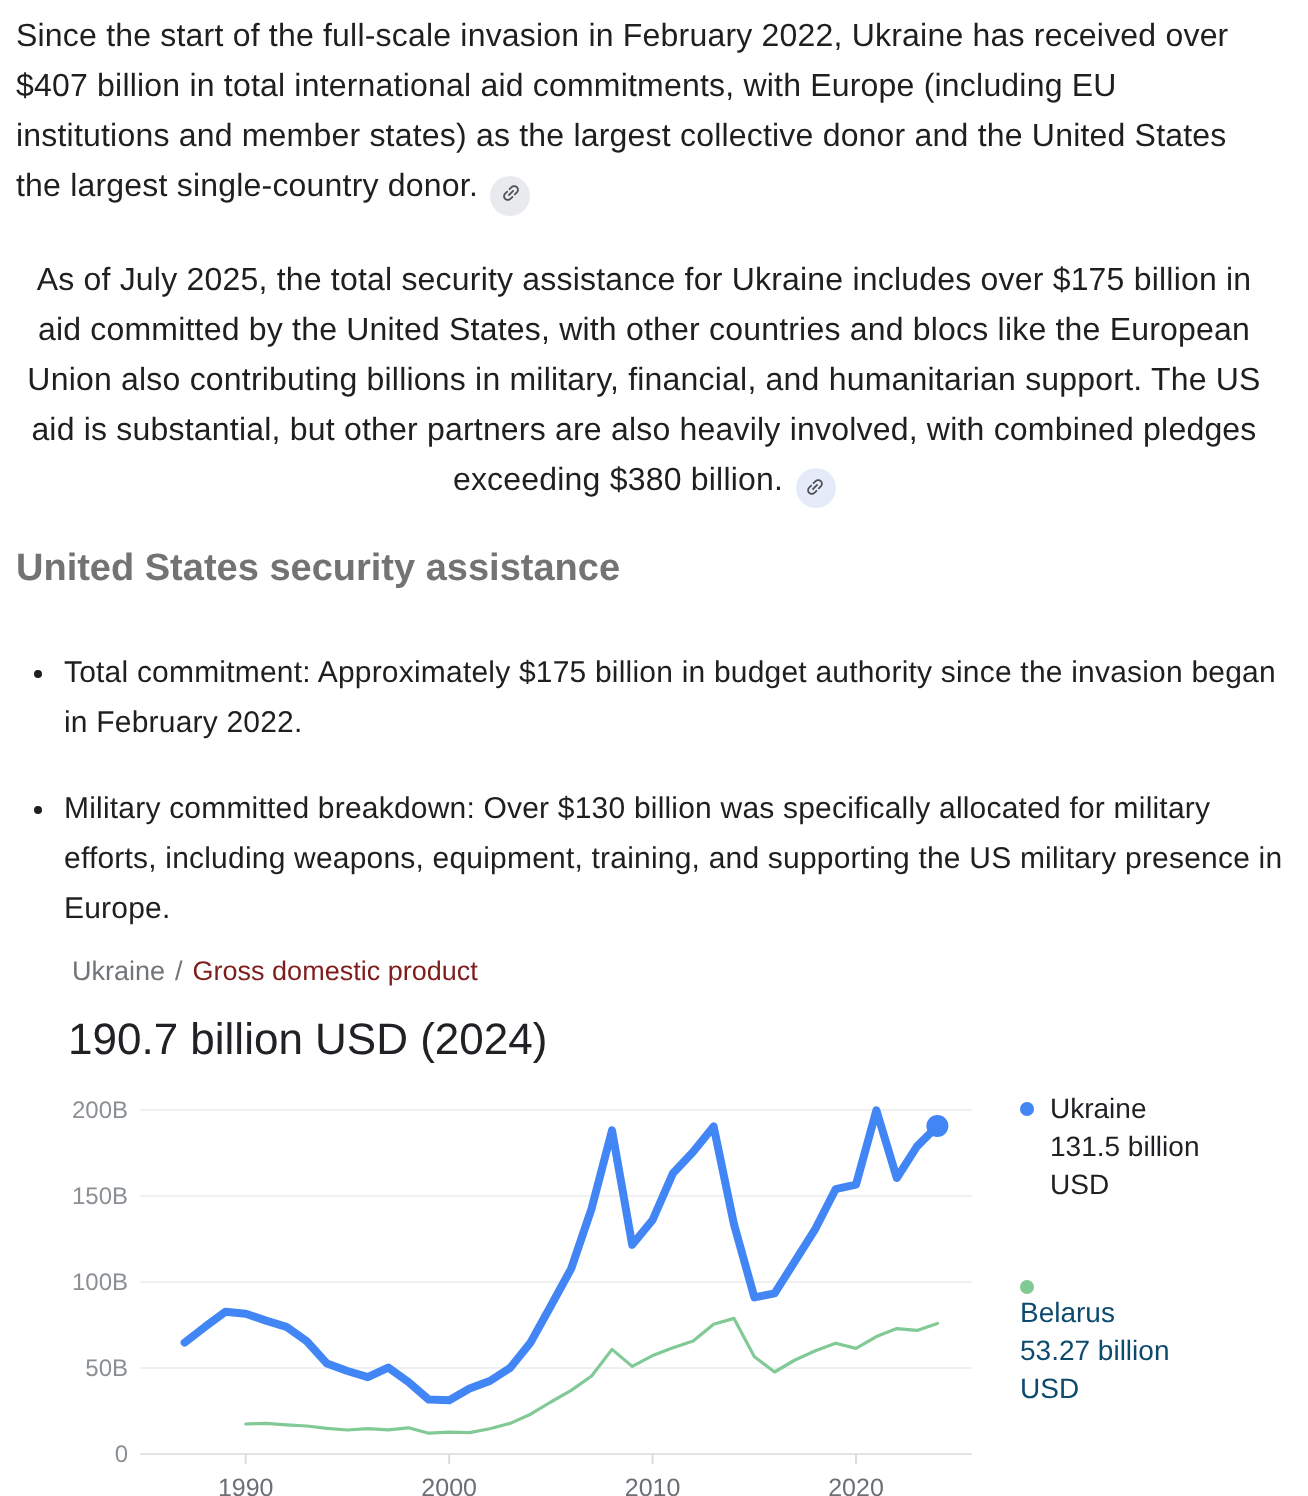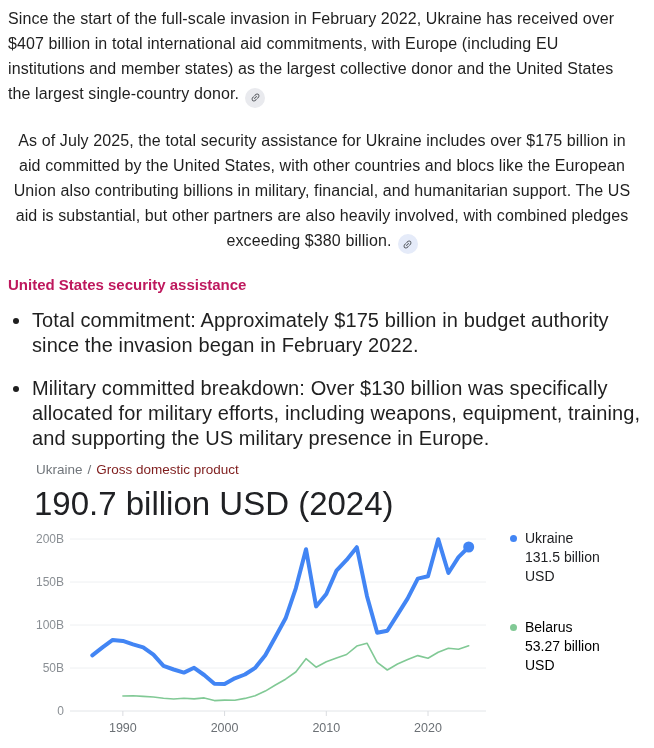--- a/index.html
+++ b/index.html
@@ -13,33 +13,33 @@
     margin:0;max-width:628px;font-size:16px;line-height:25px;letter-spacing:.1px;
   }
   p.body-text.second{margin-top:20px;text-align:center;}
   strong{font-weight:400;}
   .chip{
     display:inline-flex;align-items:center;justify-content:center;
     width:20px;height:20px;border-radius:50%;
     vertical-align:-4px;margin-left:6px;cursor:pointer;
   }
   h2.section-heading{
-    margin:20px 0 12px 0;font-size:15px;line-height:22px;font-weight:700;color:#be185d;
+    margin:20px 0 28px 0;font-size:19px;line-height:22px;font-weight:700;color:#737373;
   }
   ul.bullets{margin:0;padding:0 0 0 24px;max-width:620px;}
-  ul.bullets li{font-size:20px;line-height:25px;letter-spacing:.1px;}
+  ul.bullets li{font-size:15px;line-height:25px;letter-spacing:.1px;}
   ul.bullets li + li{margin-top:18px;}
 
   .chart-card{margin:10px 0 0 22px;}
   .breadcrumb{padding-left:6px;font-size:13.5px;line-height:18px;margin-bottom:6px;}
   .breadcrumb .region{color:#70757a;cursor:pointer;}
   .breadcrumb .sep{color:#70757a;padding:0 5px;}
   .breadcrumb .metric{color:#7f1d1d;}
   .headline{
-    padding-left:4px;margin:0 0 4px 0;font-size:33px;line-height:38px;
+    padding-left:4px;margin:0 0 4px 0;font-size:22px;line-height:38px;
     font-weight:400;color:#202124;letter-spacing:0;
   }
   .chart-row{display:flex;align-items:flex-start;}
   .chart-svg{display:block;flex:0 0 auto;}
   .legend{width:136px;margin-left:14px;padding-top:2px;}
   .legend-entry{display:flex;font-size:14px;line-height:19px;cursor:pointer;}
   .legend-entry + .legend-entry{margin-top:32px;}
   .legend .dot{width:7px;height:7px;border-radius:50%;margin:6px 8px 0 0;flex:0 0 auto;}
   .legend .val{max-width:92px;}
 </style>
@@ -94,21 +94,21 @@
           <text x="398.0196560196556" y="205" text-anchor="middle" fill="#6b7075" font-size="12.5" font-family="&quot;Liberation Sans&quot;,&quot;DejaVu Sans&quot;,sans-serif">2020</text>
           <path d="M92.9 169.0 L103.0 168.7 L113.2 169.4 L123.4 170.0 L133.5 171.2 L143.7 172.0 L153.9 171.3 L164.1 171.9 L174.2 170.9 L184.4 173.6 L194.6 173.1 L204.8 173.3 L214.9 171.4 L225.1 168.7 L235.3 164.1 L245.4 158.0 L255.6 152.2 L265.8 145.0 L276.0 131.7 L286.1 140.2 L296.3 134.8 L306.5 130.9 L316.6 127.5 L326.8 119.1 L337.0 116.2 L347.2 135.4 L357.3 143.0 L367.5 137.0 L377.7 132.4 L387.8 128.6 L398.0 131.2 L408.2 125.3 L418.4 121.3 L428.5 122.2 L438.7 118.7" fill="none" stroke="#81c995" stroke-width="1.6" stroke-linejoin="round" stroke-linecap="round"></path>
           <path d="M62.3 128.3 L72.5 120.4 L82.7 112.9 L92.9 113.9 L103.0 117.3 L113.2 120.4 L123.4 127.6 L133.5 138.8 L143.7 142.5 L153.9 145.6 L164.1 140.8 L174.2 148.0 L184.4 156.8 L194.6 157.1 L204.8 151.3 L214.9 147.5 L225.1 140.9 L235.3 128.2 L245.4 110.0 L255.6 91.3 L265.8 61.3 L276.0 22.2 L286.1 79.4 L296.3 67.0 L306.5 43.6 L316.6 32.9 L326.8 20.2 L337.0 69.2 L347.2 105.7 L357.3 103.7 L367.5 87.6 L377.7 71.4 L387.8 51.6 L398.0 49.3 L408.2 12.2 L418.4 46.0 L428.5 30.2 L438.7 20.0" fill="none" stroke="#4285f4" stroke-width="4" stroke-linejoin="round" stroke-linecap="round"></path>
           <circle cx="438.7" cy="20.0" r="5.5" fill="#4285f4"></circle>
         </svg>
       <div class="legend">
         <div class="legend-entry" style="color: rgb(32, 33, 36);">
           <span class="dot" style="background: rgb(66, 133, 244);"></span>
           <span class="val"><span>Ukraine</span><br><span>131.5 billion USD</span></span>
         </div>
-        <div class="legend-entry" style="color: #000000;">
+        <div class="legend-entry" style="color: #0c4a6e; flex-direction: column;">
           <span class="dot" style="background: rgb(129, 201, 149);"></span>
           <span class="val"><span>Belarus</span><br><span>53.27 billion USD</span></span>
         </div>
       </div>
     </div>
   </section>
 
 </div>
 
 </body></html>

